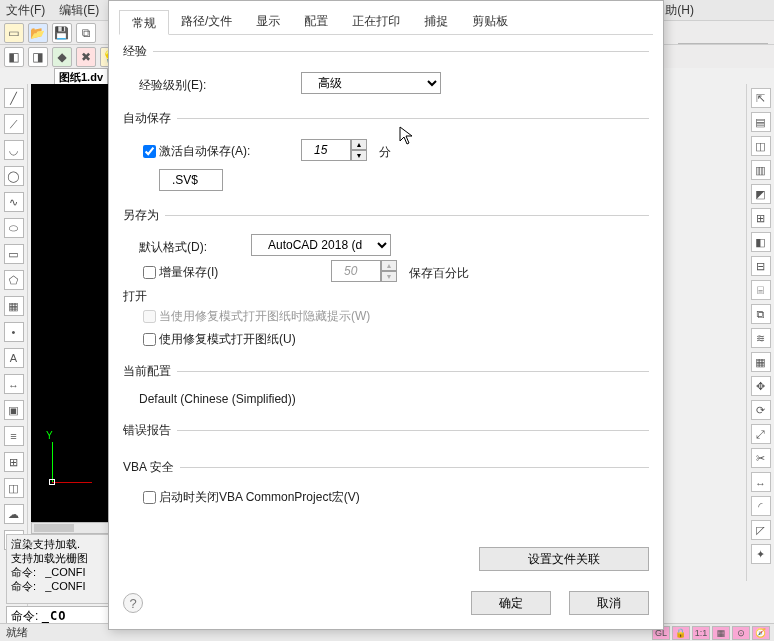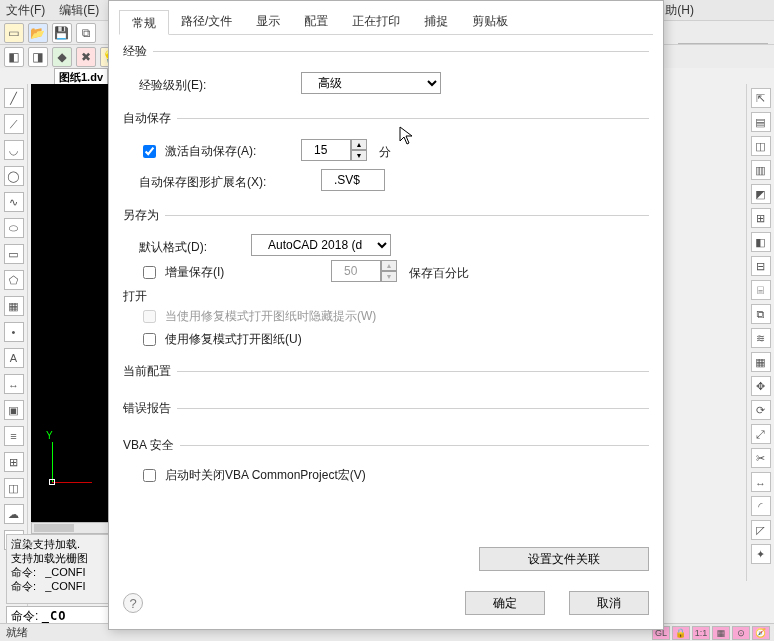--- a/index.html
+++ b/index.html
@@ -42,35 +42,35 @@
   .dlg-tab { padding: 4px 12px 0 12px; color: #333; cursor: default; }
   .dlg-tab.active { border: 1px solid #d4d4d4; border-bottom: 1px solid #fff; background: #fff; position: relative; top: 1px;}
   .dlg-body { position: absolute; top: 34px; left: 14px; right: 14px; bottom: 56px; overflow: hidden; font-size: 12px; color: #222; }
 
   fieldset.group { border: none; border-top: 1px solid #d0d0d0; margin: 8px 0 0 0; padding: 8px 0 4px 0;}
   fieldset.group > legend { font-size: 12px; padding: 0 6px 0 0; color: #222; }
   .row { display: flex; align-items: flex-end; gap: 12px; padding: 4px 0 4px 16px; }
   .lbl { min-width: 150px; }
   select.ctl, input.ctl { font-size: 12px; height: 22px; border: 1px solid #9e9e9e; background: #fff; padding: 1px 12px;}
   select.ctl { width: 140px; }
-  input.ctl.num { width: 50px; }
+  input.ctl.num { width: 50px; font-style: italic; }
   input.ctl.txt { width: 64px; margin-left: 20px; }
   .spinner-wrap { display: inline-flex; align-items: stretch; }
   .spin-btns { display: inline-flex; flex-direction: column; }
   .spin-btns button { width: 16px; height: 11px; font-size: 7px; line-height: 7px; border: 1px solid #9e9e9e; background: #efefef; padding: 0;}
-  .chk { display: inline-flex; align-items: center; gap: 6px;}
+  .chk { display: inline-flex; align-items: center; gap: 0;}
   .chk input { width: 13px; height: 13px; vertical-align: middle;}
   .grey { color: #9a9a9a; }
   .wide-select { width: 200px; }
   .dense .row { padding-top: 2px; padding-bottom: 2px;}
 
   .dlg-footer { position: absolute; left: 14px; right: 14px; bottom: 10px; height: 42px;}
   .helpbtn { position: absolute; left: 0; bottom: 6px; width: 20px; height: 20px; border-radius: 50%; border: 1px solid #b3b3b3; background: #f5f5f5; color: #777; font-size: 13px; display: flex; align-items: center; justify-content: center;}
   .file-assoc-btn { position: absolute; right: 0; top: -30px; width: 170px; height: 24px; border: 1px solid #adadad; background: #e9e9e9; font-size: 12px; }
-  .btnrow { position: absolute; right: 0; bottom: 4px; display: flex; gap: 24px;}
+  .btnrow { position: absolute; right: 0; bottom: 4px; display: flex; gap: 18px;}
   .btnrow button { width: 80px; height: 24px; border: 1px solid #adadad; background: #e9e9e9; font-size: 12px;}
 
   .cursor { position: absolute; left: 290px; top: 125px; font-size: 14px; color: #000; pointer-events: none; z-index: 50;}
 </style>
 </head>
 <body>
 
 <div class="app-menubar">
   <span>文件(F)</span>
   <span>编辑(E)</span>
@@ -196,21 +196,20 @@
         <span class="spinner-wrap">
           <input class="ctl num" value="15" style="">
           <span class="spin-btns">
             <button>▲</button>
             <button>▼</button>
           </span>
         </span>
         <span>分</span>
       </div>
       <div class="row">
-        <span class="lbl">自动保存图形扩展名(X):</span>
         <input class="ctl txt" value=".SV$" style="">
       </div>
     </fieldset>
 
     <fieldset class="group dense">
       <legend>另存为</legend>
       <div class="row">
         <span class="lbl" style="min-width:100px">默认格式(D):</span>
         <select class="ctl wide-select">
           <option>AutoCAD 2018 (dwg)</option>
@@ -243,20 +242,23 @@
       <div class="row">
         <label class="chk">
           <input type="checkbox" style="">
           <span>使用修复模式打开图纸(U)</span>
         </label>
       </div>
     </fieldset>
 
     <fieldset class="group">
       <legend>当前配置</legend>
+      <div class="row">
+        <span>Default (Chinese (Simplified))</span>
+      </div>
     </fieldset>
 
     <fieldset class="group">
       <legend>错误报告</legend>
     </fieldset>
 
     <fieldset class="group">
       <legend>VBA 安全</legend>
       <div class="row">
         <label class="chk">

